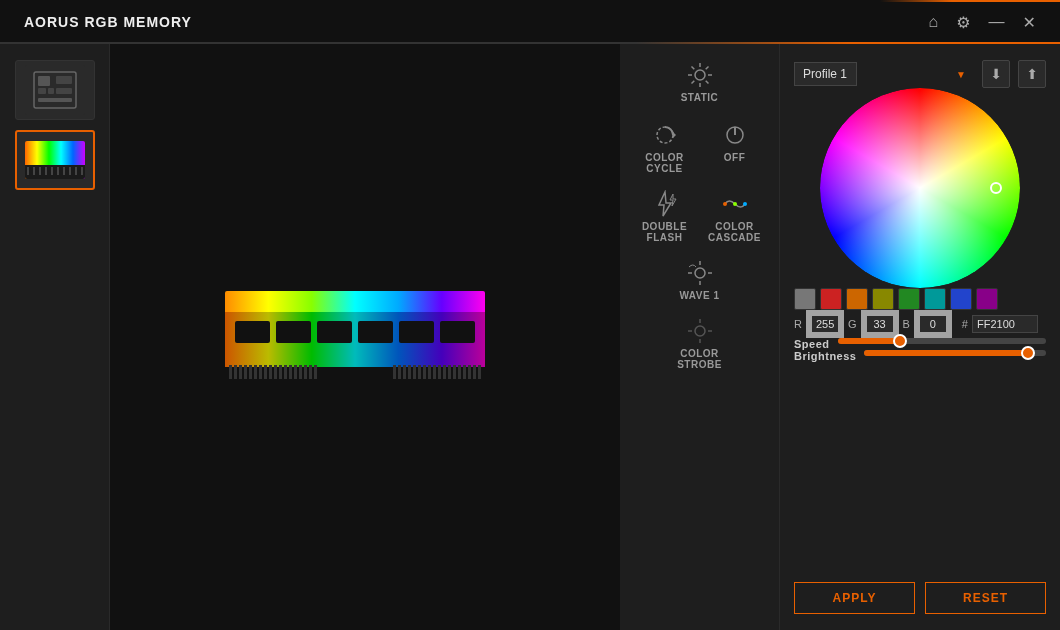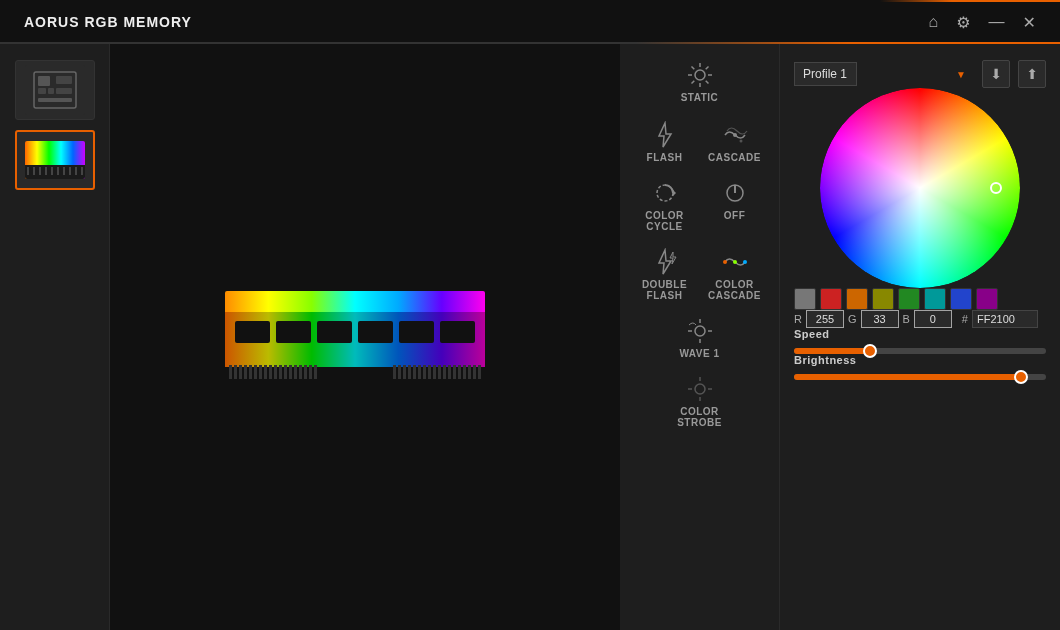--- a/index.html
+++ b/index.html
@@ -268,21 +268,21 @@
       align-items: center;
       gap: 4px;
       font-size: 11px;
     }
     .rgb-label {
       color: #aaa;
     }
     .rgb-input {
       width: 38px;
       background: #2a2a2a;
-      border: 1px solid #a3a3a3;
+      border: 6px solid #a3a3a3;
       color: #ddd;
       padding: 2px 4px;
       font-size: 11px;
       text-align: center;
     }
     .hex-label {
       color: #aaa;
       margin-left: 6px;
     }
     .hex-input {
@@ -290,21 +290,20 @@
       background: #2a2a2a;
       border: 1px solid #444;
       color: #ddd;
       padding: 2px 4px;
       font-size: 11px;
     }
 
     
     .slider-section {
       display: flex;
-      flex-direction: column;
       gap: 8px;
     }
     .slider-label {
       font-size: 11px;
       color: #ccc;
       font-weight: bold;
       letter-spacing: 0.5px;
     }
     .slider-track {
       width: 100%;
@@ -499,37 +498,20 @@
           <line x1="22.5" y1="5.5" x2="19.7" y2="8.3" stroke="#888" stroke-width="1.5"></line>
           <line x1="8.3" y1="19.7" x2="5.5" y2="22.5" stroke="#888" stroke-width="1.5"></line>
         </svg>
         <span class="effect-label">STATIC</span>
       </div>
     </div>
 
     <div class="effects-row">
     </div>
 
-    <div class="effects-row">
-      <div class="effect-item">
-        <svg class="svg-icon effect-icon" viewBox="0 0 28 28" fill="none">
-          <path d="M14 2 L8 15 L13 15 L12 26 L20 13 L15 13 Z" stroke="#888" stroke-width="1.5" fill="none"></path>
-        </svg>
-        <span class="effect-label">FLASH</span>
-      </div>
-      <div class="effect-item">
-        <svg class="svg-icon effect-icon" viewBox="0 0 28 28" fill="none">
-          <path d="M4 14 Q8 8 14 14 Q20 20 24 14" stroke="#888" stroke-width="1.5" fill="none"></path>
-          <path d="M6 10 Q10 4 16 10 Q22 16 26 10" stroke="#888" stroke-width="1.2" fill="none" opacity="0.5"></path>
-          <circle cx="14" cy="14" r="2" fill="#888"></circle>
-          <circle cx="20" cy="20" r="1.5" fill="#888" opacity="0.5"></circle>
-        </svg>
-        <span class="effect-label">CASCADE</span>
-      </div>
-    </div>
 
     <div class="effects-row">
       <div class="effect-item">
         <svg class="svg-icon effect-icon" viewBox="0 0 28 28" fill="none">
           <circle cx="14" cy="14" r="8" stroke="#888" stroke-width="1.5" stroke-dasharray="3 2"></circle>
           <path d="M14 6 A8 8 0 0 1 22 14" stroke="#888" stroke-width="2" fill="none"></path>
           <polygon points="22,11 22,17 25,14" fill="#888"></polygon>
         </svg>
         <span class="effect-label">COLOR CYCLE</span>
       </div>
@@ -646,16 +628,20 @@
     </div>
 
     <div class="slider-section">
       <span class="slider-label">Brightness</span>
       <div class="slider-track">
         <div class="slider-fill" style="width:90%;"></div>
         <div class="slider-thumb" style="left:calc(90% - 7px);"></div>
       </div>
     </div>
 
+    <div class="action-row">
+      <button class="action-btn">APPLY</button>
+      <button class="action-btn">RESET</button>
+    </div>
 
   </div>
 
 </div>
 
 </body></html>

